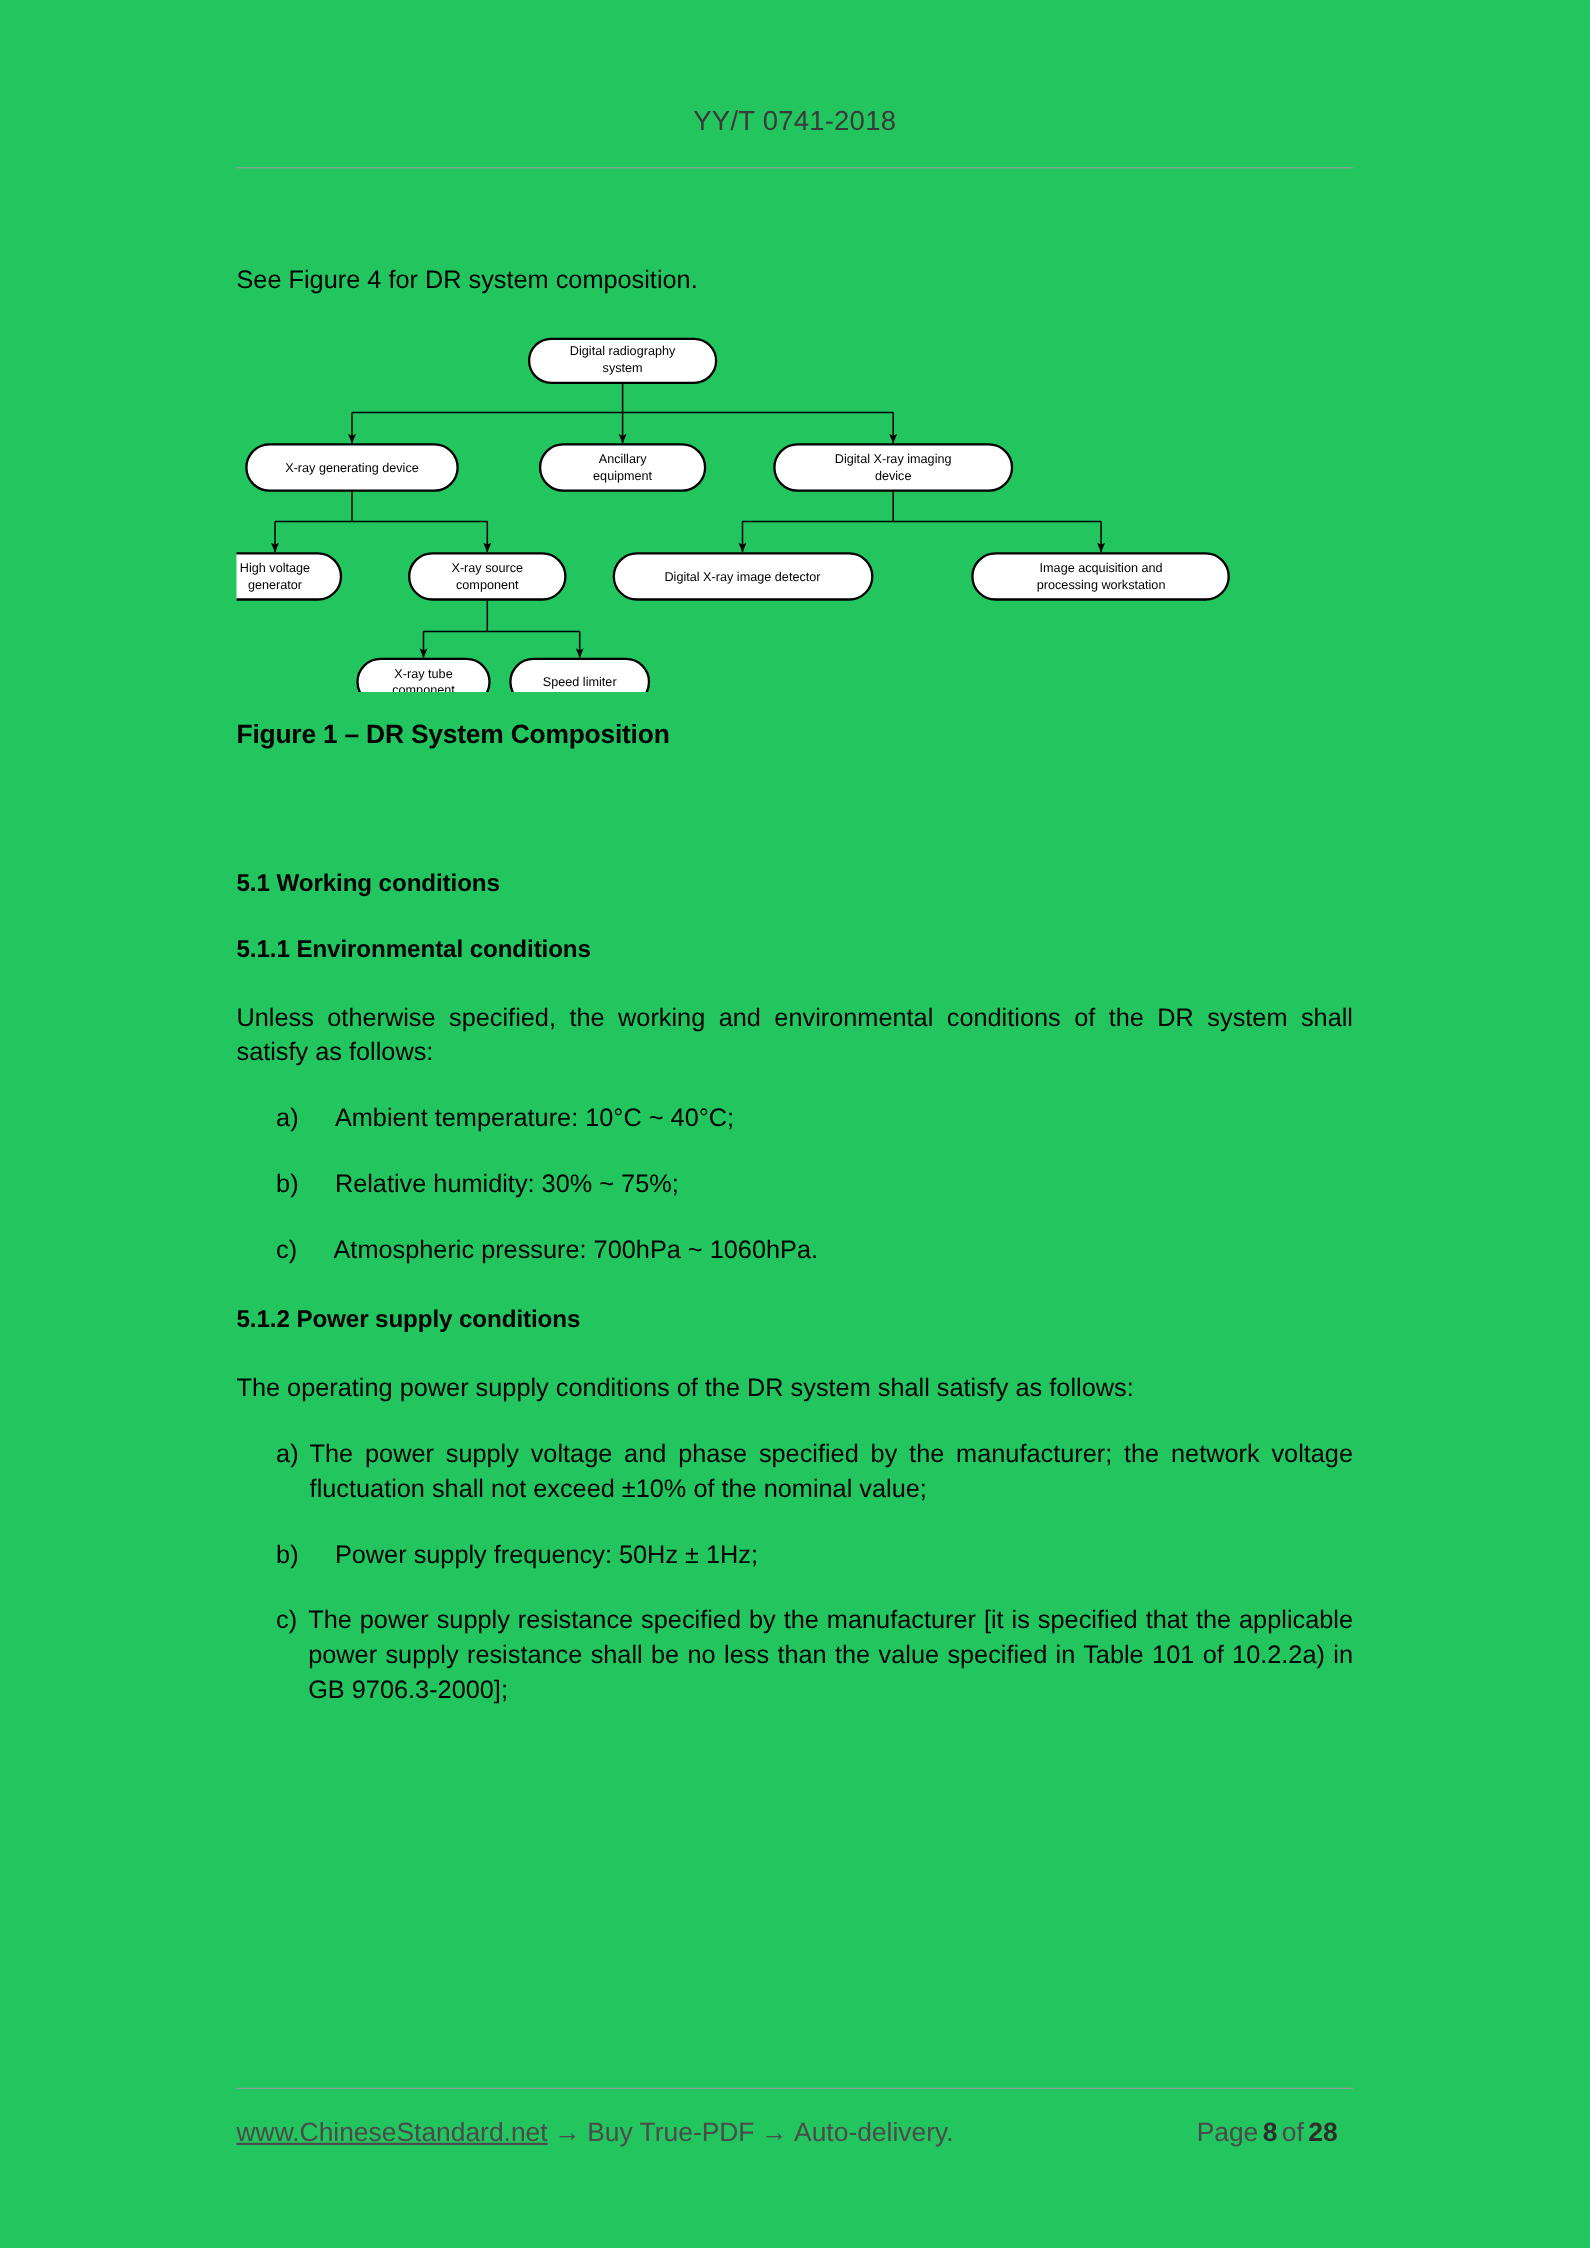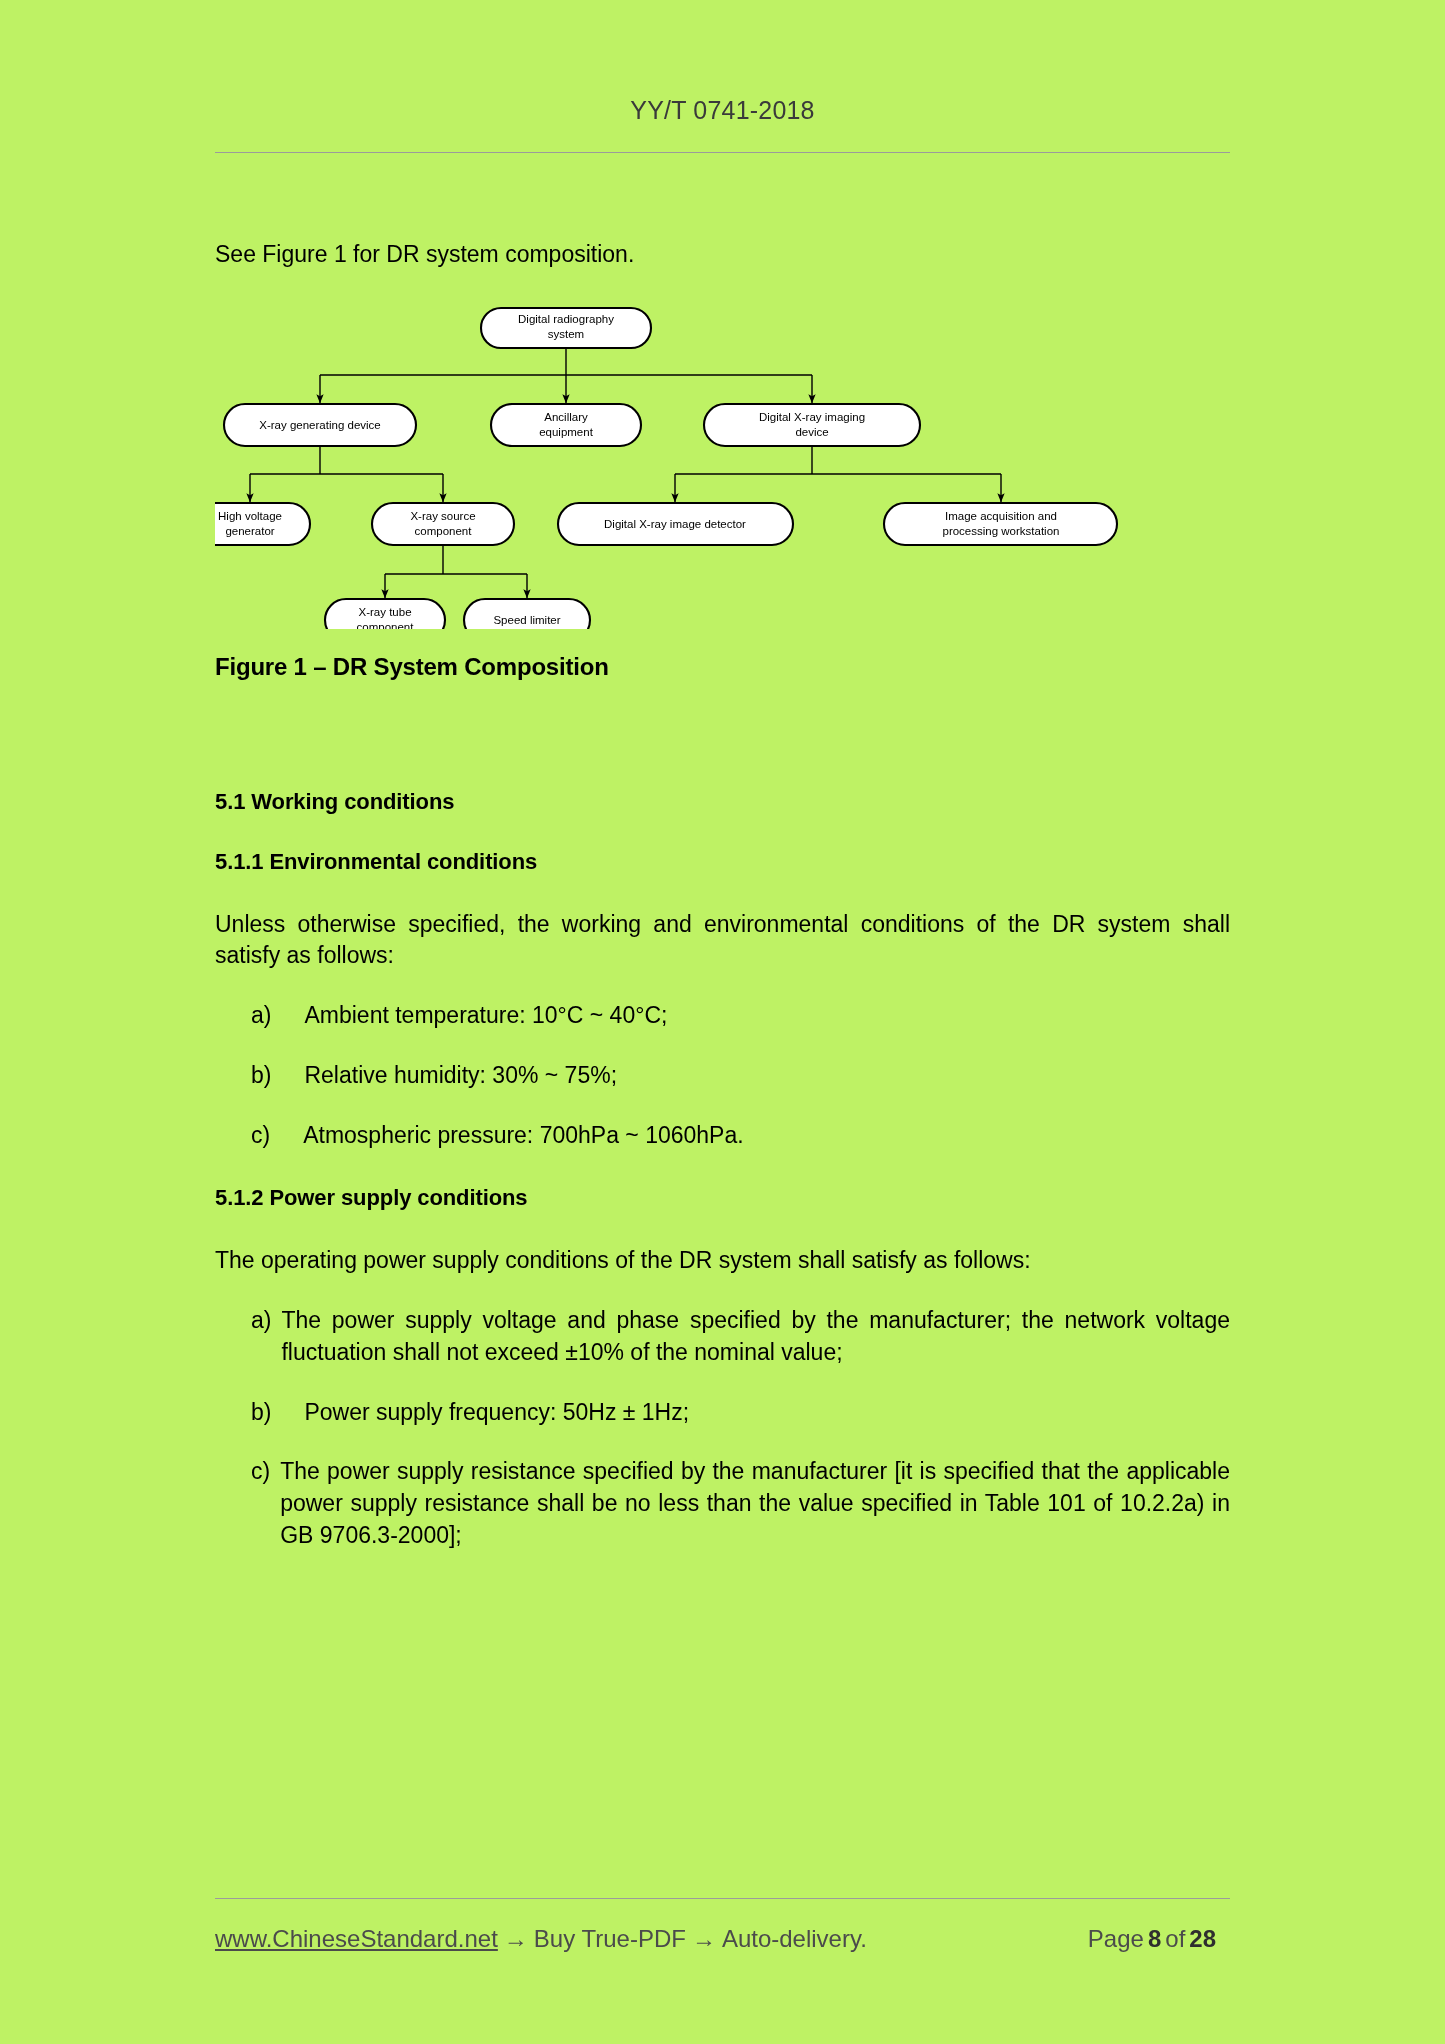--- a/index.html
+++ b/index.html
@@ -9,21 +9,21 @@
   }
   body {
     font-family: "Liberation Sans", sans-serif;
     color: #000000;
   }
   .page {
     position: relative;
     width: 1445px;
     height: 2044px;
     margin: 0 auto;
-    background: #bef264;
+    background: #22c55e;
     box-sizing: border-box;
   }
 
   
   .page-header {
     position: absolute;
     left: 215px;
     right: 215px;
     top: 96px;
     text-align: center;
@@ -160,21 +160,21 @@
   <div class="page-header">
     <span class="std-id">YY/T 0741-2018</span>
   </div>
   <div class="header-rule"></div>
 
   <div class="content">
 
 
     <div class="spacer-44"></div>
 
-    <p class="body-text nojust">See Figure 1 for DR system composition.</p>
+    <p class="body-text nojust">See Figure 4 for DR system composition.</p>
 
     <div class="spacer-28"></div>
 
     <div class="figure-wrap">
       <svg viewBox="0 0 1015 330" width="1015" height="330" xmlns="http://www.w3.org/2000/svg" aria-label="DR System Composition diagram">
         <defs>
           <marker id="arrowhead" markerWidth="8" markerHeight="8" refX="6.2" refY="3" orient="auto" markerUnits="strokeWidth">
             <path d="M0,0.4 L6.4,3 L0,5.6 L1.4,3 Z" fill="#000000"></path>
           </marker>
         </defs>

